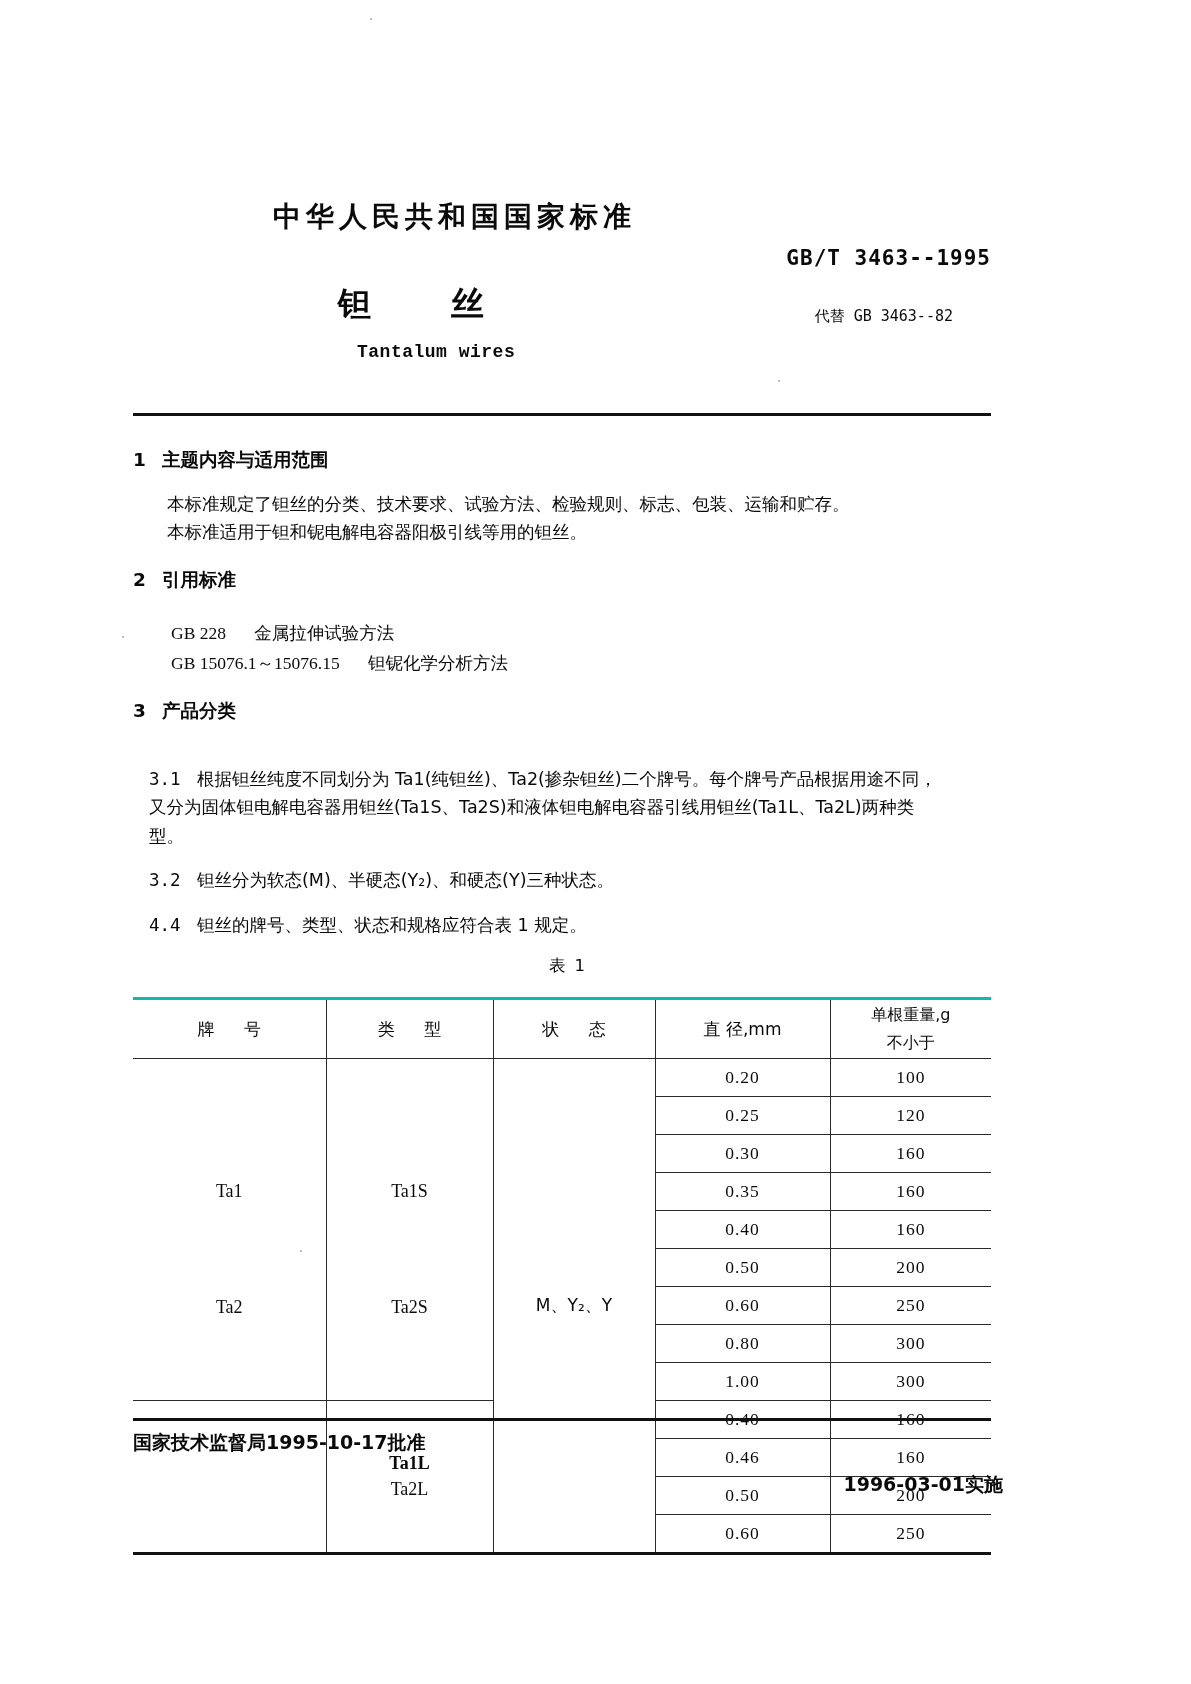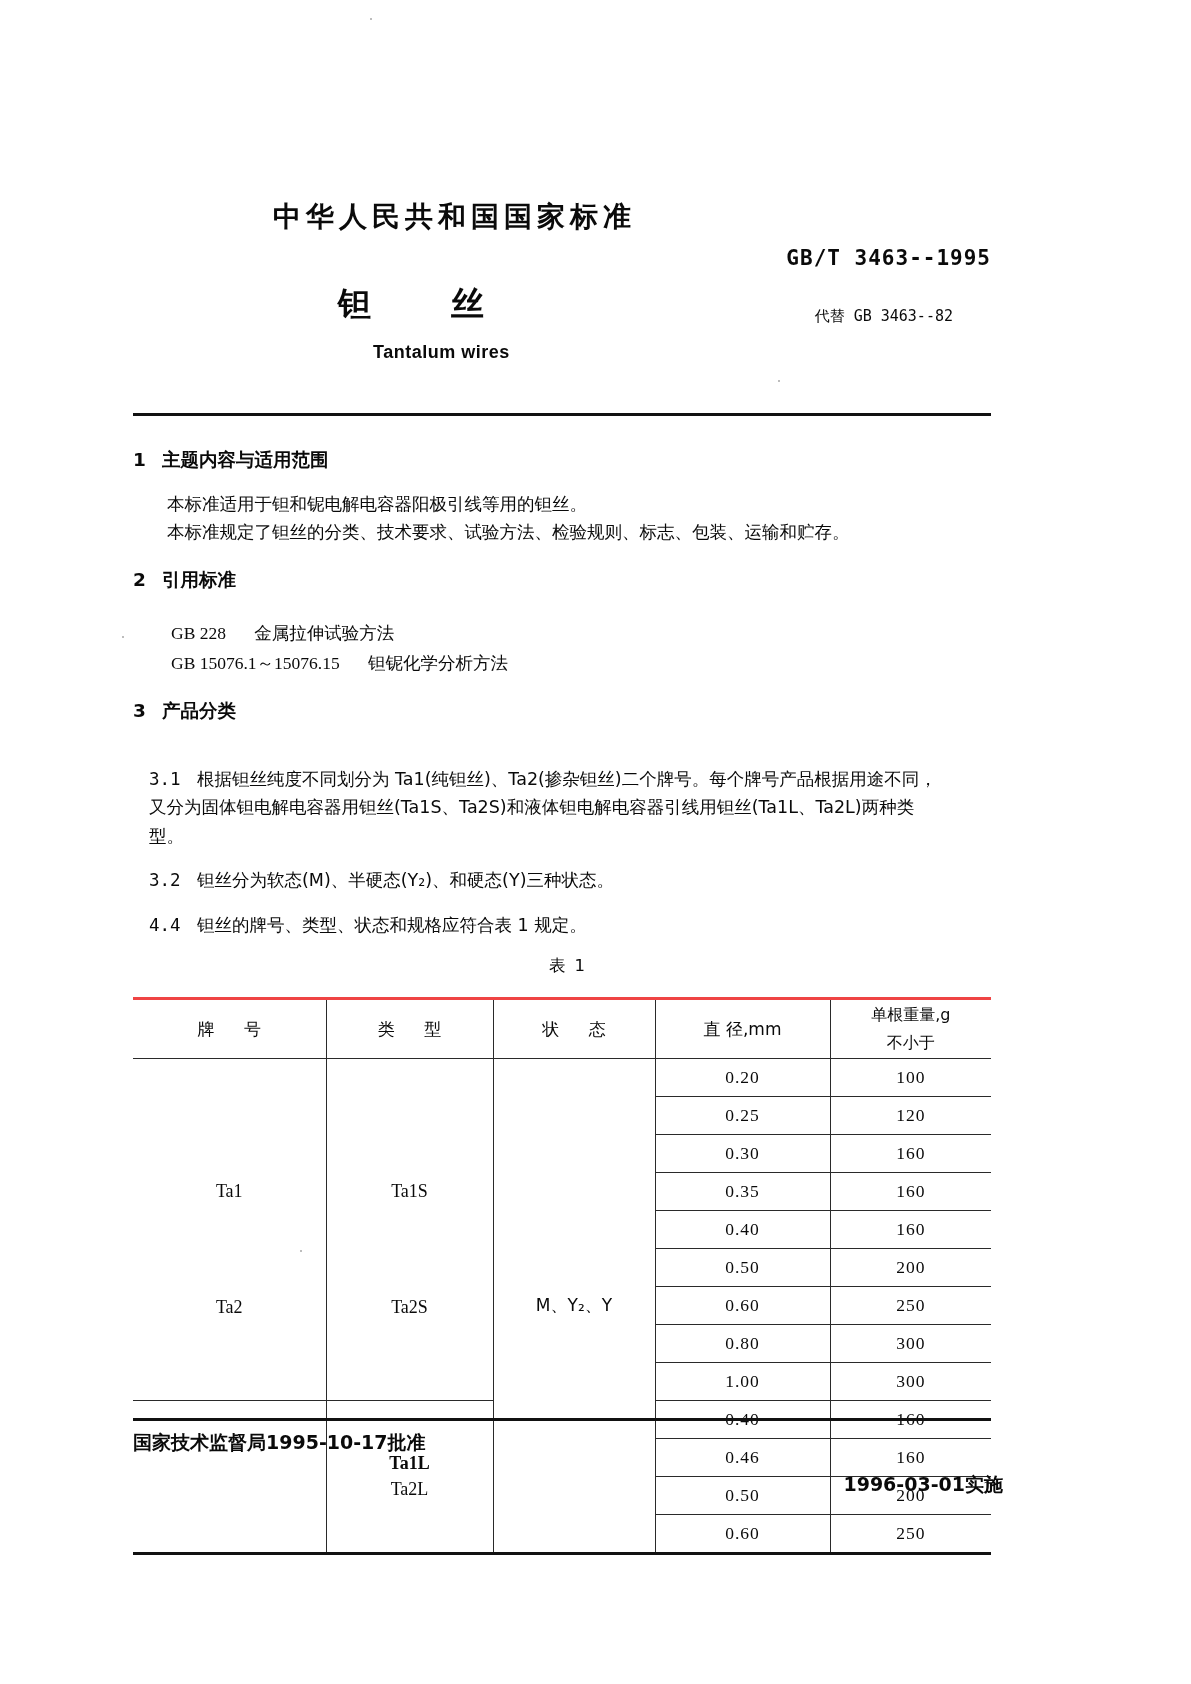--- a/index.html
+++ b/index.html
@@ -63,23 +63,23 @@
   .replaces {
     position: absolute;
     right: 40px;
     top: 117px;
     font-family: "DejaVu Sans Mono", monospace;
     font-size: 15px;
     white-space: nowrap;
   }
   .doc-title-en {
     position: absolute;
-    left: 240px;
+    left: 224px;
     top: 152px;
-    font-family: Liberation Sans, sans-serif;
+    font-family: Liberation Mono, monospace;
     font-weight: bold;
     font-size: 18px;
     letter-spacing: 0.5px;
     white-space: nowrap;
   }
 
   .rule-top {
     position: absolute;
     left: 133px;
     top: 413px;
@@ -150,21 +150,21 @@
     table-layout: fixed;
   }
   table.spec td, table.spec th {
     border: 1px solid #2a2a2a;
     padding: 0;
     text-align: center;
     vertical-align: middle;
     font-weight: normal;
   }
   table.spec {
-    border-top: 3px solid #ef4444;
+    border-top: 3px solid #14b8a6;
     border-bottom: 3px solid #111;
     border-left: none;
     border-right: none;
   }
   table.spec td:first-child, table.spec th:first-child { border-left: none; }
   table.spec td:last-child, table.spec th:last-child { border-right: none; }
   table.spec tr:first-child th { border-top: none; }
 
   .hdr-cell {
     height: 58px;
@@ -271,22 +271,22 @@
   </div>
 
   <div class="rule-top"></div>
 
   <div class="body-zone">
 
     <div class="sec-head">
       <span class="num">1</span><span>主题内容与适用范围</span>
     </div>
     <div class="spacer-s"></div>
+    <p class="para">本标准规定了钽丝的分类、技术要求、试验方法、检验规则、标志、包装、运输和贮存。</p>
     <p class="para">本标准适用于钽和铌电解电容器阳极引线等用的钽丝。</p>
-    <p class="para">本标准规定了钽丝的分类、技术要求、试验方法、检验规则、标志、包装、运输和贮存。</p>
 
     <div class="spacer-m"></div>
 
     <div class="sec-head">
       <span class="num">2</span><span>引用标准</span>
     </div>
     <div class="spacer-m"></div>
     <p class="ref-line">
       <span>GB 228</span>
       <span style="display:inline-block;width:24px;"></span><span class="cn">金属拉伸试验方法</span>

